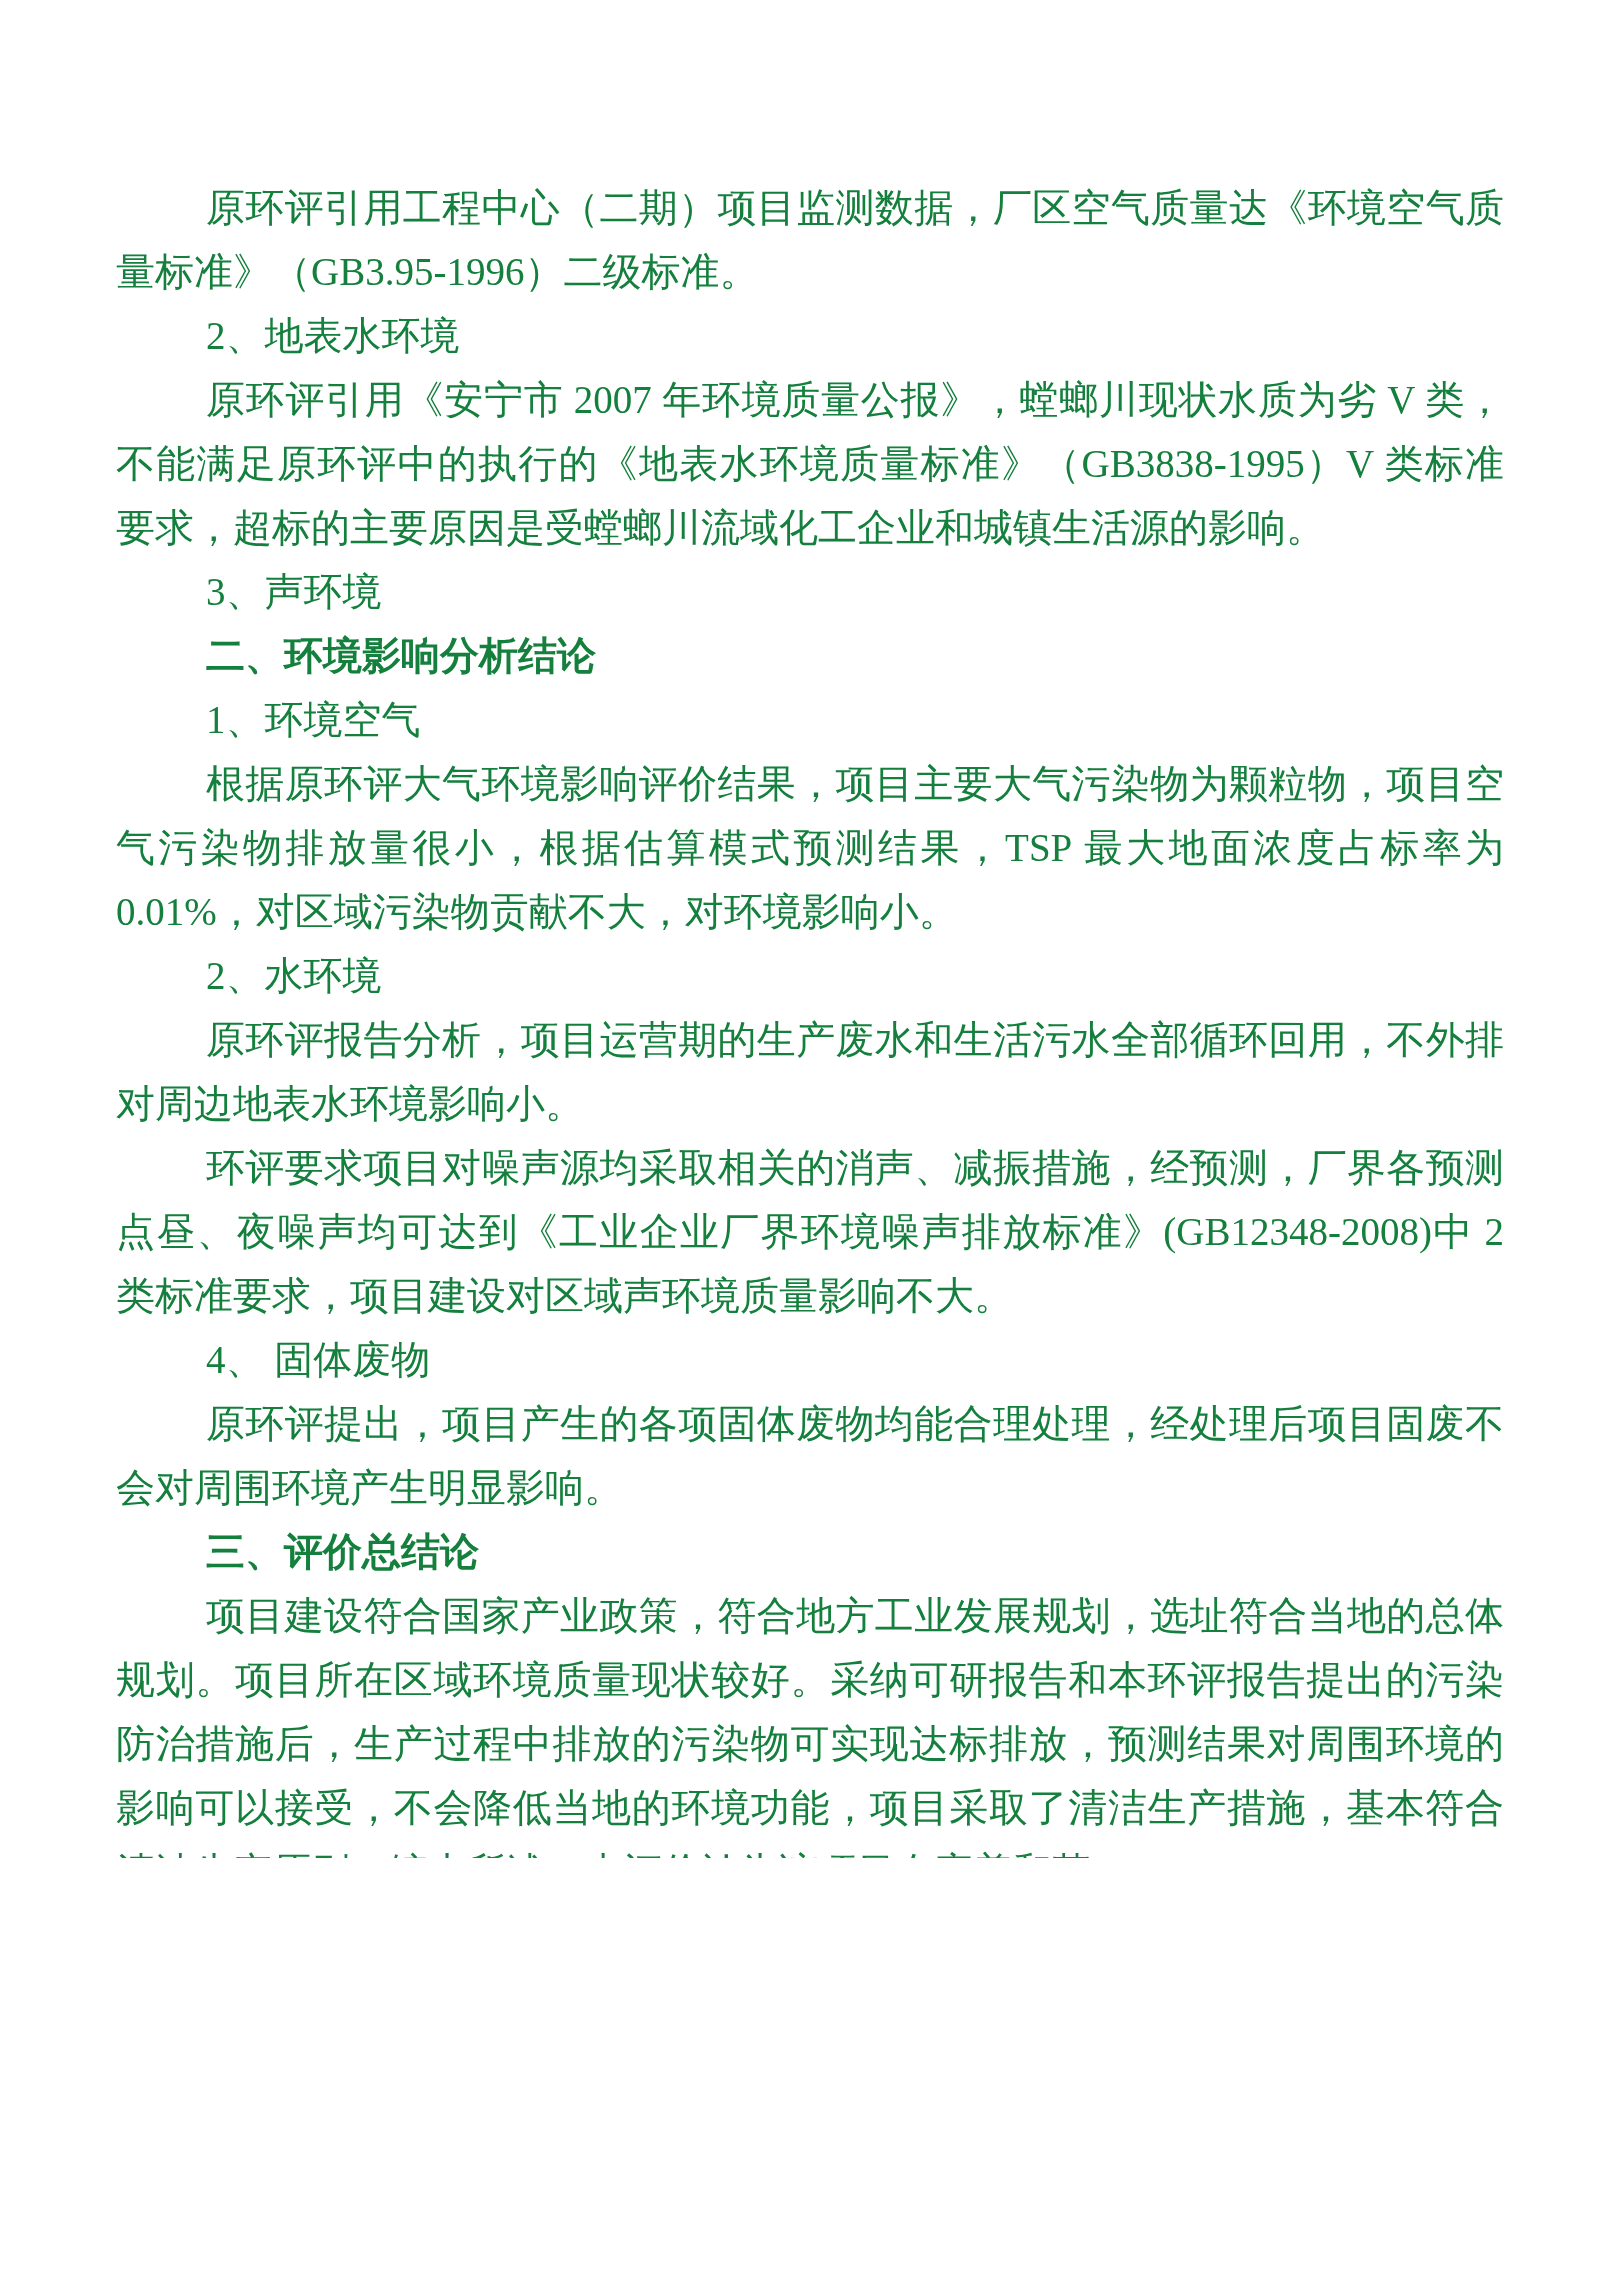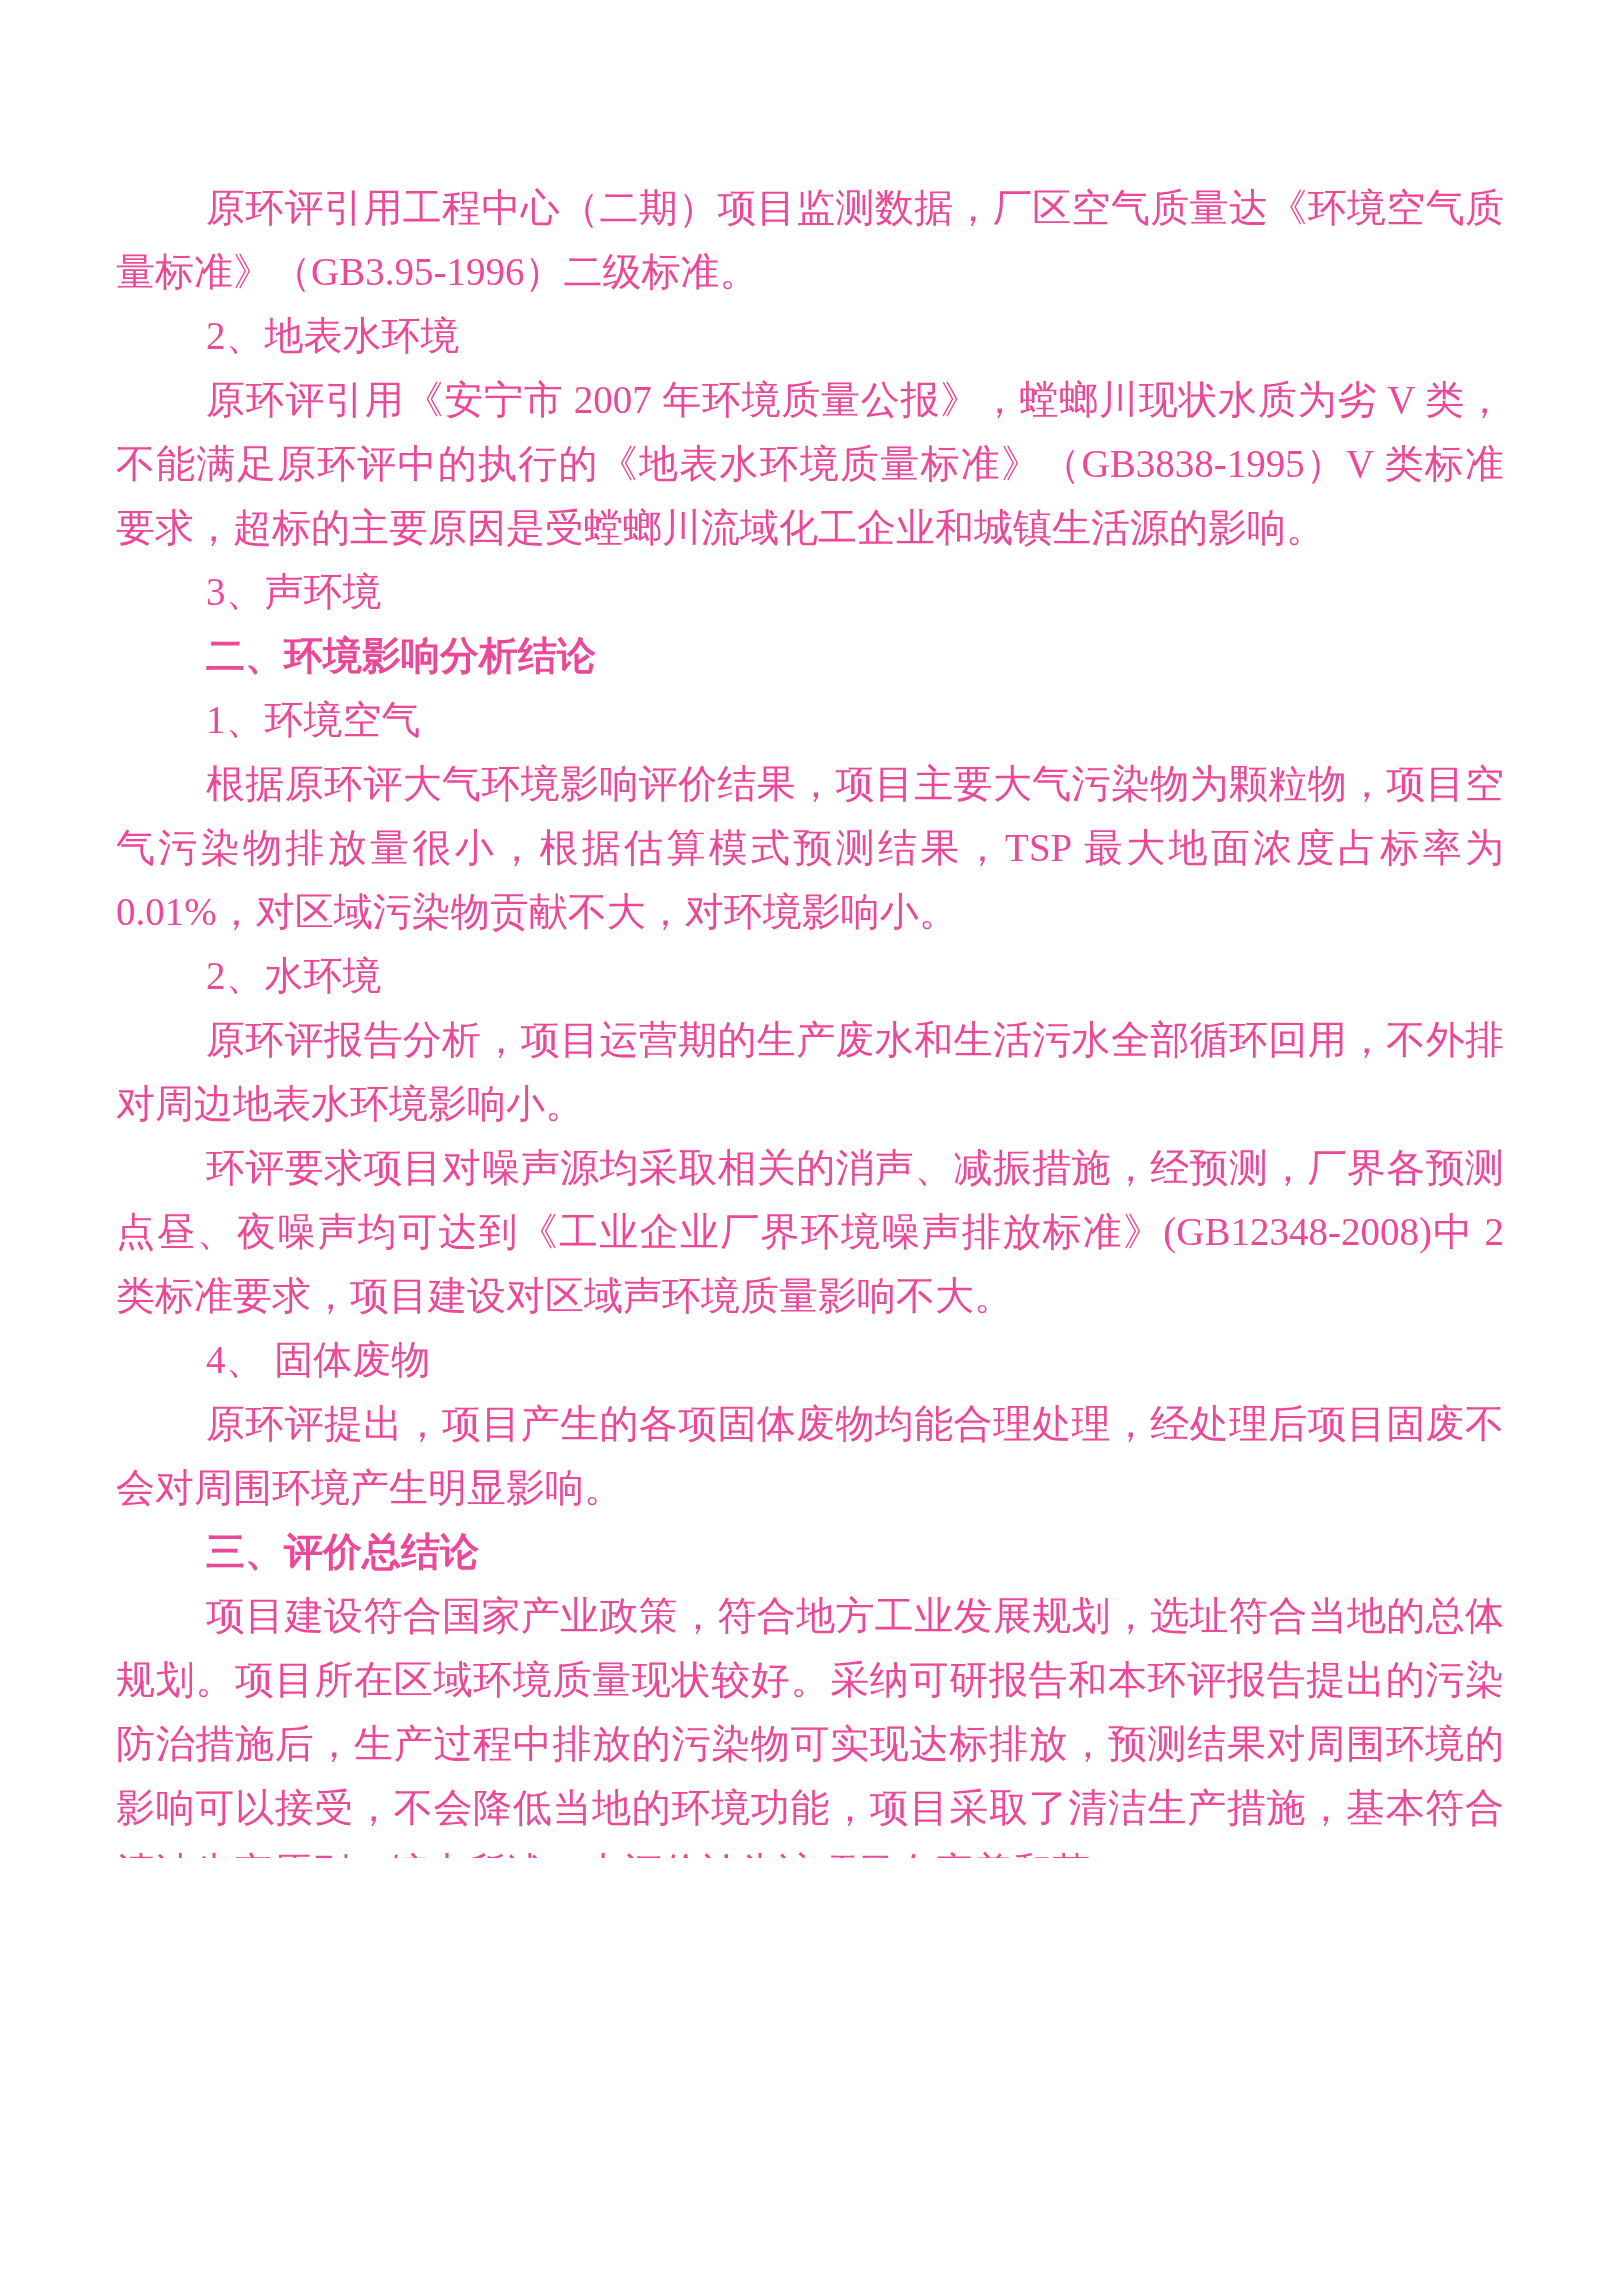--- a/index.html
+++ b/index.html
@@ -5,21 +5,21 @@
   html, body {
     margin: 0;
     padding: 0;
     background: #ffffff;
   }
   .page {
     position: relative;
     width: 1621px;
     height: 1858px;
     background: #ffffff;
-    color: #ec4899;
+    color: #15803d;
     font-family: "Liberation Serif", "DejaVu Serif", serif;
     overflow: hidden;
   }
   .content {
     position: absolute;
     left: 116px;
     top: 176px;
     width: 1388px;
     font-size: 39px;
     line-height: 64px;

